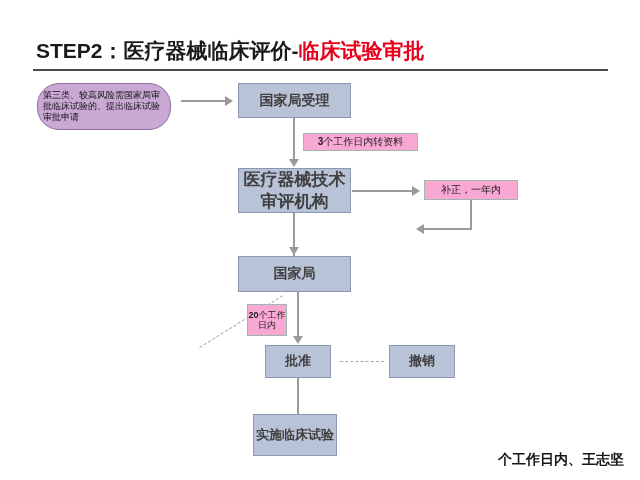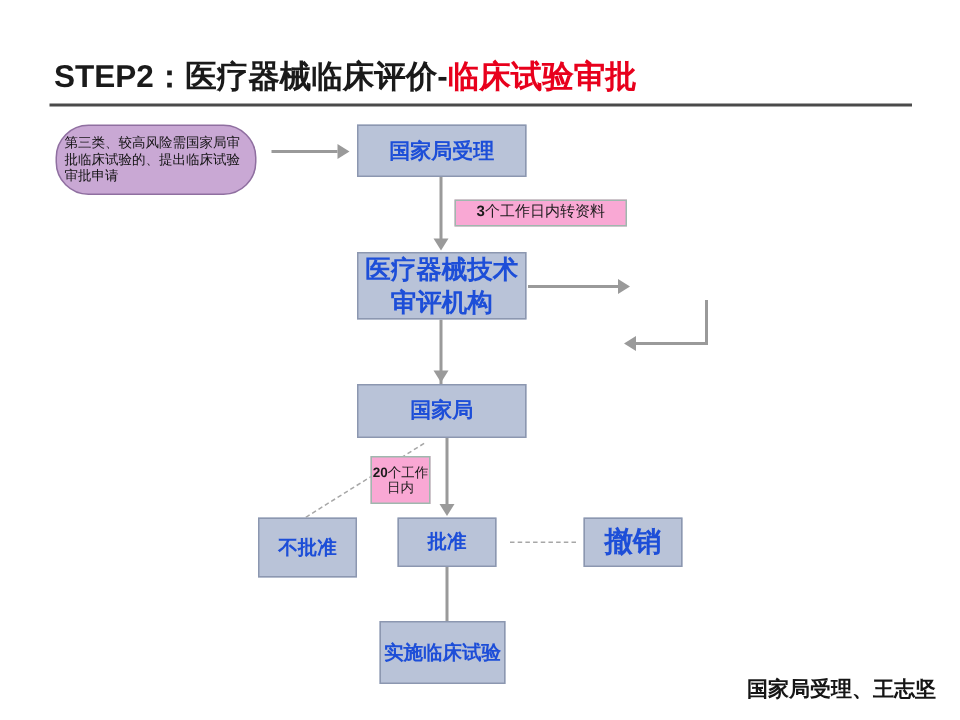--- a/index.html
+++ b/index.html
@@ -57,21 +57,21 @@
   .box-purple {
     background: #c9a8d4;
     border: 1px solid #8f6fa0;
     color: #111111;
   }
   .box-blue {
     background: #b9c3d8;
     border: 1px solid #8c97b0;
     font-weight: bold;
     font-size: 14px;
-    color: #1d4ed8;
+    color: #404040;
     justify-content: center;
   }
   .box-mint {
     background: #f9a8d4;
     border: 1px solid #9fb8ae;
     font-size: 10px;
     color: #1b1b1b;
   }
   .box-mint b { font-weight: bold; }
 
@@ -80,21 +80,21 @@
     left: 37px; top: 83px; width: 134px; height: 47px;
     font-size: 9px; padding: 3px 5px; text-align: left;
     justify-content: flex-start;
     border-radius: 22px;
   }
   #box-accept   { left: 238px; top: 83px; width: 113px; height: 35px; }
   #box-tech     { left: 238px; top: 168px; width: 113px; height: 45px; font-size: 17px; }
   #box-bureau   { left: 238px; top: 256px; width: 113px; height: 36px; }
   #box-reject   { left: 172px; top: 345px; width: 66px; height: 40px; font-size: 13px; }
   #box-approve  { left: 265px; top: 345px; width: 66px; height: 33px; font-size: 13px; }
-  #box-revoke   { left: 389px; top: 345px; width: 66px; height: 33px; font-size: 19px; }
+  #box-revoke   { left: 389px; top: 345px; width: 66px; height: 33px; font-size: 13px; }
   #box-trial    { left: 253px; top: 414px; width: 84px; height: 42px; font-size: 13px; }
 
   
   #note-3days   { left: 303px; top: 133px; width: 115px; height: 18px; }
   #note-supp    { left: 424px; top: 180px; width: 94px; height: 20px; }
   #note-40days  { left: 310px; top: 219px; width: 112px; height: 19px; }
   #note-20days  { left: 247px; top: 304px; width: 40px; height: 32px;
                   font-size: 9px; line-height: 1.15; }
 
   
@@ -194,41 +194,41 @@
   </div>
 
   <div class="box box-blue" id="box-tech">
     <span>医疗器械技术审评机构</span>
   </div>
 
   <div class="box box-blue" id="box-bureau">
     <span>国家局</span>
   </div>
 
-  <div class="box box-blue" id="box-reject">
-    <span>不批准</span>
-  </div>
 
   <div class="box box-blue" id="box-approve">
     <span>批准</span>
   </div>
 
   <div class="box box-blue" id="box-revoke">
     <span>撤销</span>
   </div>
 
   <div class="box box-blue" id="box-trial">
     <span>实施临床试验</span>
   </div>
 
   <div class="box box-mint" id="note-3days">
     <span><b>3</b><span>个工作日内转资料</span></span>
   </div>
 
+  <div class="box box-mint" id="note-supp">
+    <span>补正，一年内</span>
+  </div>
 
 
   <div class="box box-mint" id="note-20days">
     <span><b>20</b><span>个工作日内</span></span>
   </div>
 
-  <div id="footer">国家局受理、王志坚</div>
+  <div id="footer">个工作日内、王志坚</div>
 
 </div>
 
 </body></html>

